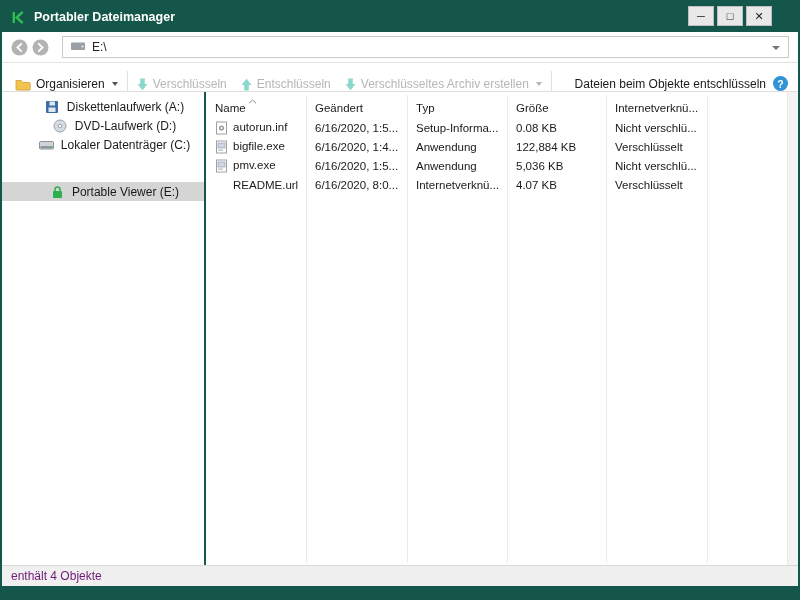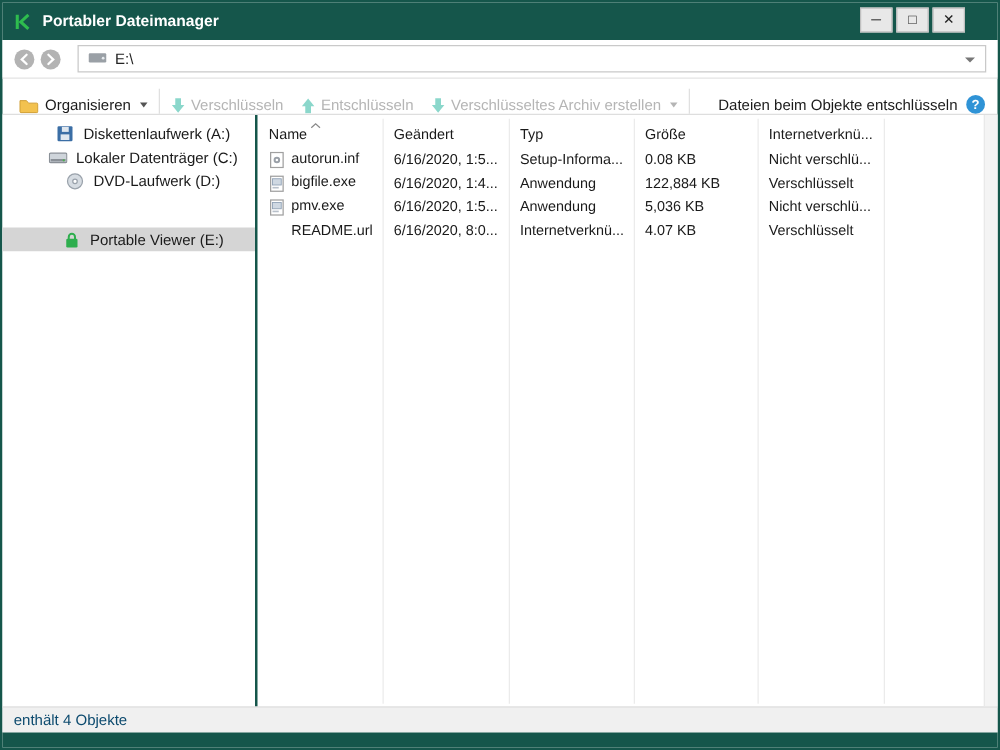--- a/index.html
+++ b/index.html
@@ -66,21 +66,21 @@
   .c1 { width: 100px; } .c2 { width: 101px; } .c3 { width: 100px; }
   .c4 { width: 99px; }  .c5 { width: 101px; overflow: visible; }
   .fl-row { display: flex; height: 19px; align-items: center; }
   .name-cell { display: flex; gap: 5px; }
   .name-cell .fic { width: 13px; flex: 0 0 auto; display: flex; }
   .scrollbar { position: absolute; right: 0; top: 0; bottom: 0; width: 11px;
     background: #f4f4f4; border-left: 1px solid #e9e9e9; }
 
   
   .statusbar { height: 21px; background: #f0f0f0; border-top: 1px solid #d9d9d9;
-    display: flex; align-items: center; padding: 0 9px; font-size: 12px; color: #0c4a6e;
+    display: flex; align-items: center; padding: 0 9px; font-size: 12px; color: #701a75;
     flex: 0 0 auto; }
   .bottombar { height: 12px; background: #15564b; flex: 0 0 auto; }
 </style>
 </head>
 <body>
 
 <div class="window">
 
   <div class="titlebar">
     <span class="logo">
@@ -165,36 +165,36 @@
           <svg width="14" height="14">
             <rect x="1" y="1" width="12" height="12" rx="1" fill="#3b6ea5"></rect>
             <rect x="4.5" y="1.5" width="5.5" height="4" fill="#dfe7ef"></rect>
             <rect x="3.5" y="7.5" width="7" height="4.5" fill="#dfe7ef"></rect>
           </svg>
         </span>
         <span>Diskettenlaufwerk (A:)</span>
       </div>
       <div class="side-item">
         <span class="ic">
+          <svg width="14" height="14">
+            <circle cx="7" cy="7" r="6" fill="#d6dce2" stroke="#9aa2ab"></circle>
+            <circle cx="7" cy="7" r="1.8" fill="#fff" stroke="#9aa2ab"></circle>
+          </svg>
+        </span>
+        <span>DVD-Laufwerk (D:)</span>
+      </div>
+      <div class="side-item">
+        <span class="ic">
           <svg width="15" height="12">
             <rect x="0.5" y="2.5" width="14" height="7.5" rx="1" fill="#cfd5db" stroke="#8a9097"></rect>
             <rect x="1.5" y="7.2" width="12" height="2" fill="#8a9097"></rect>
             <circle cx="12" cy="8.2" r="0.9" fill="#4caf50"></circle>
           </svg>
         </span>
         <span>Lokaler Datenträger (C:)</span>
-      </div>
-      <div class="side-item">
-        <span class="ic">
-          <svg width="14" height="14">
-            <circle cx="7" cy="7" r="6" fill="#d6dce2" stroke="#9aa2ab"></circle>
-            <circle cx="7" cy="7" r="1.8" fill="#fff" stroke="#9aa2ab"></circle>
-          </svg>
-        </span>
-        <span>DVD-Laufwerk (D:)</span>
       </div>
       <div class="side-item selected">
         <span class="ic">
           <svg width="13" height="14">
             <path d="M4 6.5 V4.5 a2.5 2.5 0 0 1 5 0 V6.5" stroke="#2eae4e" stroke-width="1.6" fill="none"></path>
             <rect x="2" y="6" width="9" height="7" rx="1" fill="#2eae4e"></rect>
           </svg>
         </span>
         <span>Portable Viewer (E:)</span>
       </div>

